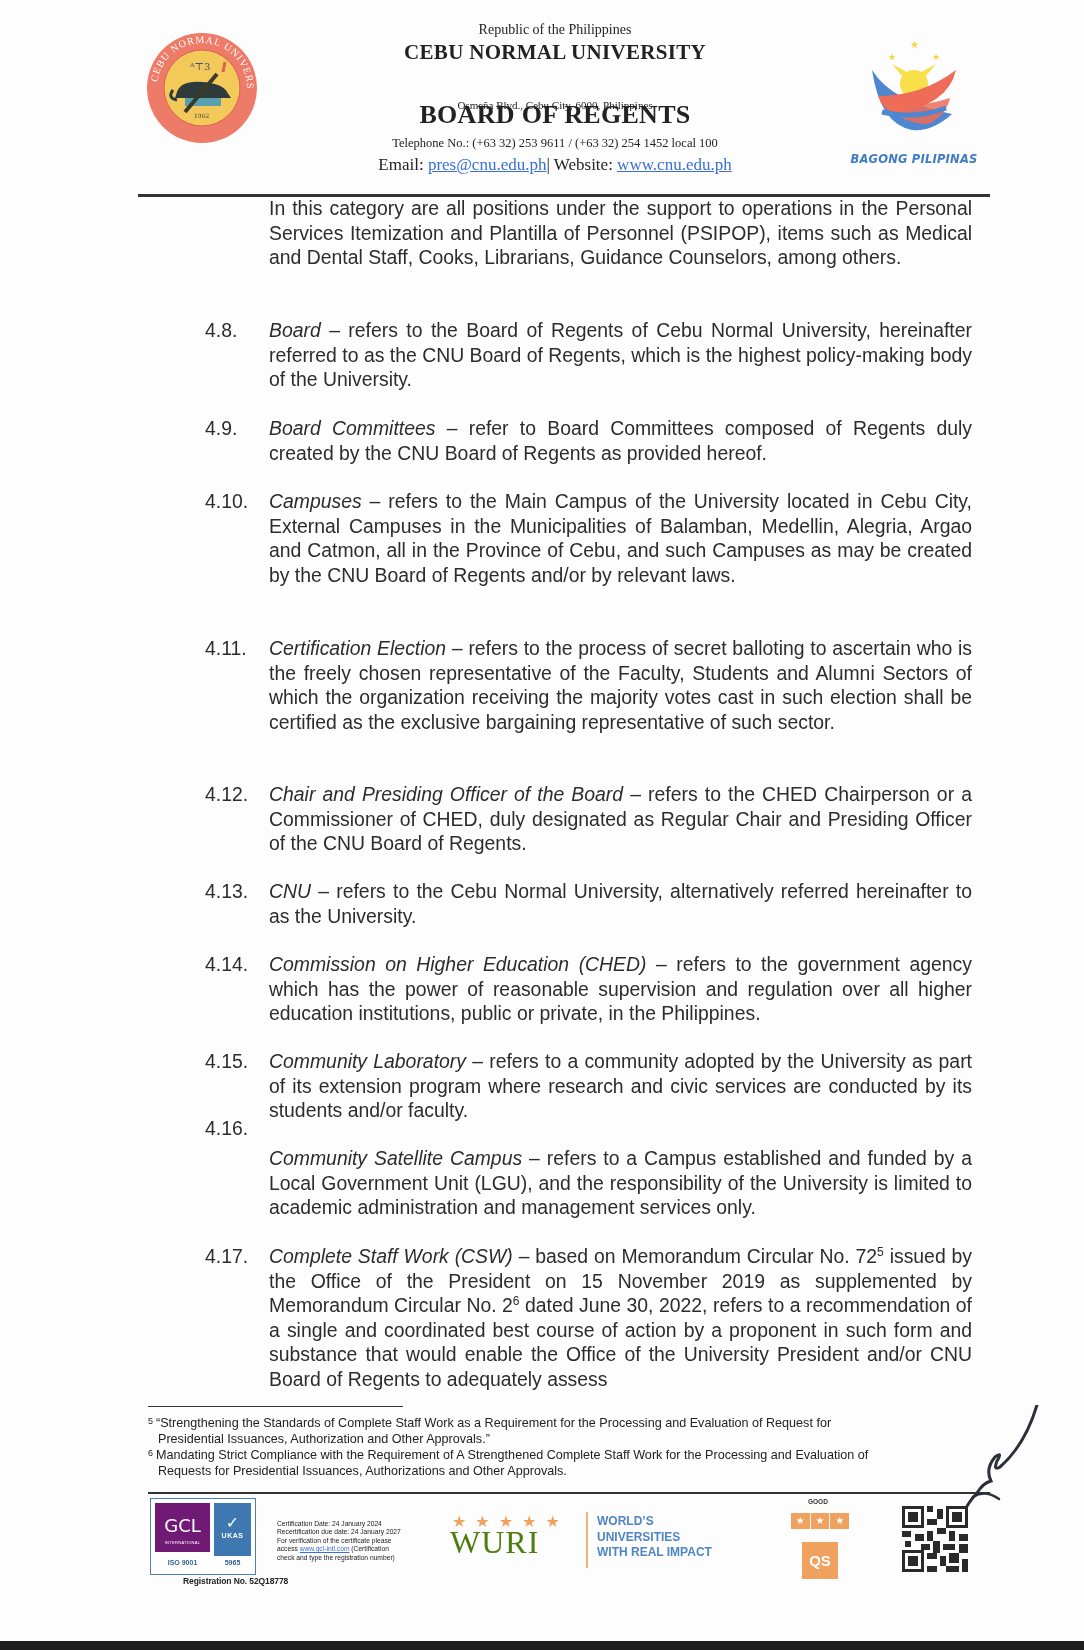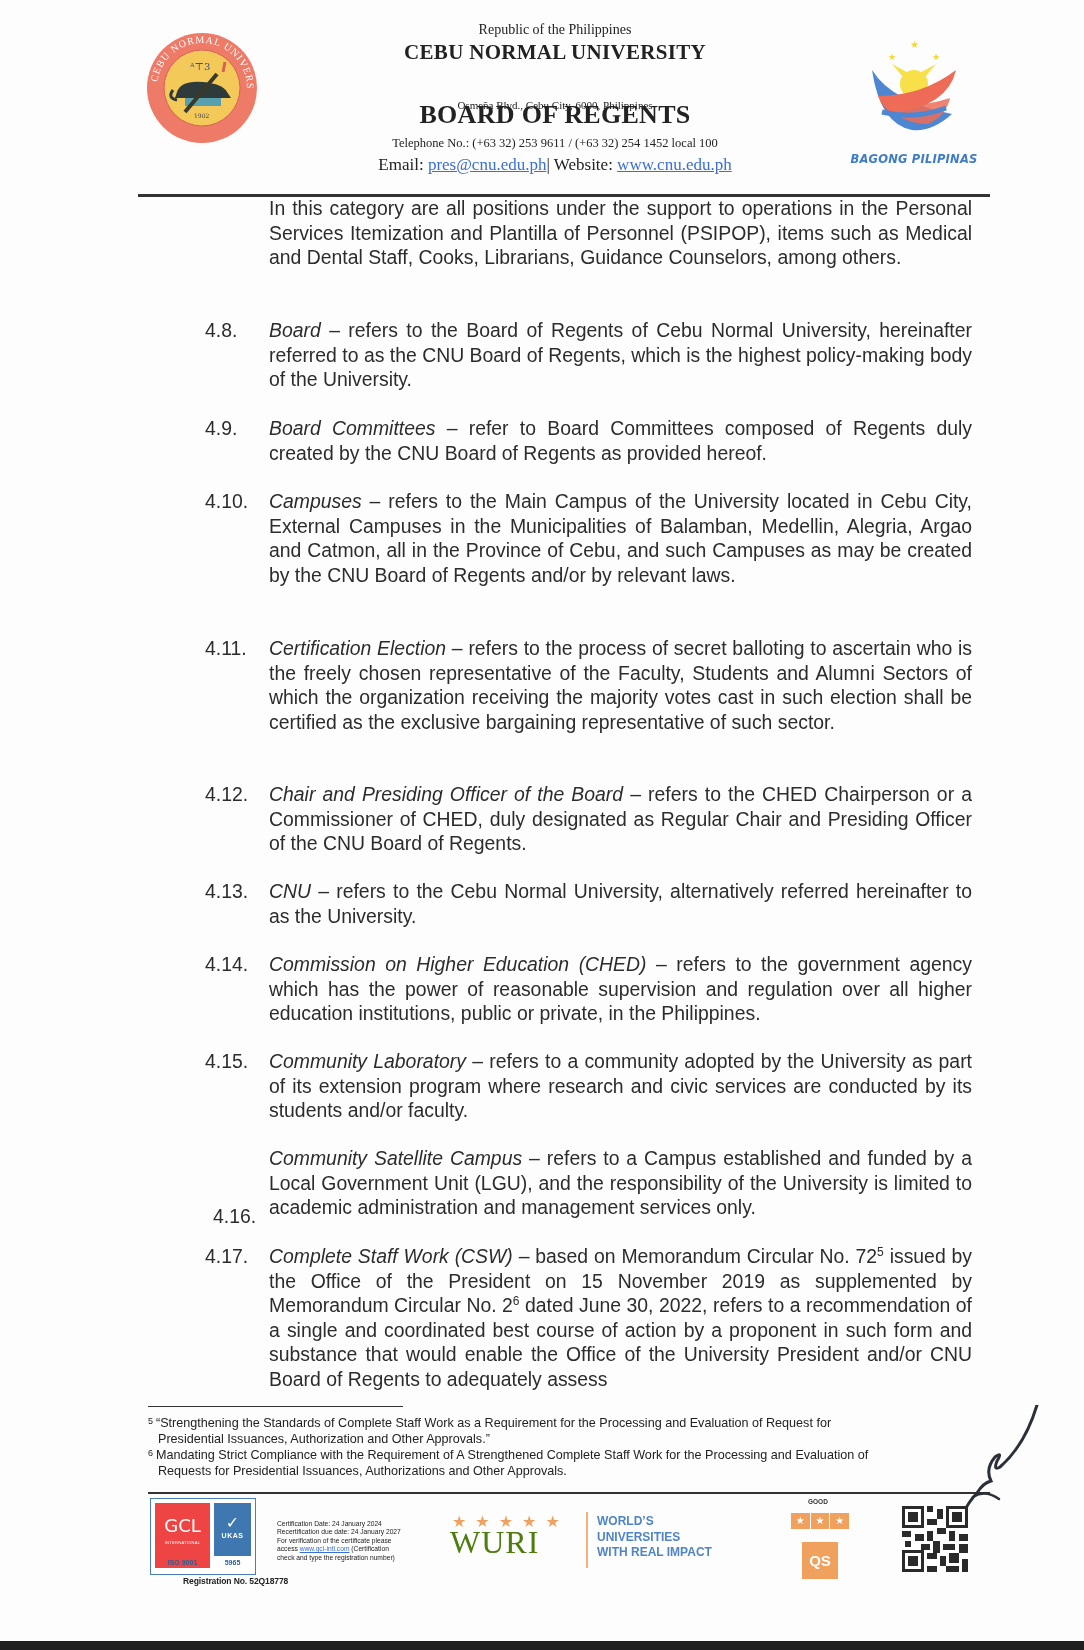--- a/index.html
+++ b/index.html
@@ -30,21 +30,21 @@
 
   
   .fn-rule { position: absolute; left: 148px; top: 1406px; width: 255px; height: 1px; background: #333; }
   .fn { position: absolute; left: 148px; width: 828px; font-size: 12.6px; line-height: 15.5px; text-align: justify; color: #222; }
   .fn .mark { font-size: 9px; vertical-align: 3px; margin-right: 3px; }
   .fn .indent { padding-left: 10px; display: block; }
   .footer-rule { position: absolute; left: 148px; top: 1492px; width: 842px; height: 2px; background: #333; }
 
   
   .gcl { position: absolute; left: 150px; top: 1498px; width: 104px; height: 75px; border: 1.5px solid #4a7fb5; background: #fff; }
-  .gcl .left-box { position: absolute; left: 4px; top: 4px; width: 55px; height: 65px; background: #ef4444; color: #fff; text-align: center; }
+  .gcl .left-box { position: absolute; left: 4px; top: 4px; width: 55px; height: 49px; background: #701a75; color: #fff; text-align: center; }
   .gcl .left-box .big { font-size: 18px; margin-top: 12px; font-family: "DejaVu Sans", sans-serif; }
   .gcl .left-box .small { font-size: 4px; margin-top: 4px; letter-spacing: 0.3px; }
   .gcl .right-box { position: absolute; left: 63px; top: 4px; width: 37px; height: 53px; background: #3f78b0; color: #fff; text-align: center; }
   .gcl .right-box .check { font-size: 16px; margin-top: 10px; }
   .gcl .right-box .ukas { font-size: 7px; font-weight: bold; letter-spacing: 0.5px; }
   .gcl .iso { position: absolute; left: 4px; top: 60px; width: 55px; text-align: center; font-size: 7px; font-weight: bold; color: #2d5f93; }
   .gcl .num { position: absolute; left: 63px; top: 60px; width: 37px; text-align: center; font-size: 7px; font-weight: bold; color: #2d5f93; }
   .gcl-reg { position: absolute; left: 152px; top: 1576px; font-size: 8.5px; font-weight: bold; color: #222; letter-spacing: -0.1px; padding-left: 31px; }
   .cert { position: absolute; left: 277px; top: 1520px; width: 150px; font-size: 6.7px; line-height: 8.4px; color: #222; }
   .cert a { color: #3a6fd6; text-decoration: underline; }
@@ -127,21 +127,21 @@
 
     <div class="item-num" style="top:879px;">4.13.</div>
     <div class="para" style="top:879px;"><span class="term">CNU</span><span> – </span><span>refers to the Cebu Normal University, alternatively referred hereinafter to as the University.</span></div>
 
     <div class="item-num" style="top:952px;">4.14.</div>
     <div class="para" style="top:952px;"><span class="term">Commission on Higher Education (CHED)</span><span> – </span><span>refers to the government agency which has the power of reasonable supervision and regulation over all higher education institutions, public or private, in the Philippines.</span></div>
 
     <div class="item-num" style="top:1049px;">4.15.</div>
     <div class="para" style="top:1049px;"><span class="term">Community Laboratory</span><span> – </span><span>refers to a community adopted by the University as part of its extension program where research and civic services are conducted by its students and/or faculty.</span></div>
 
-    <div class="item-num" style="top:1204px;margin-left:8px;">4.16.</div>
+    <div class="item-num" style="top:1116px;">4.16.</div>
     <div class="para" style="top:1146px;"><span class="term">Community Satellite Campus</span><span> – </span><span>refers to a Campus established and funded by a Local Government Unit (LGU), and the responsibility of the University is limited to academic administration and management services only.</span></div>
 
     <div class="item-num" style="top:1244px;">4.17.</div>
     <div class="para" style="top:1244px;"><span class="term">Complete Staff Work (CSW)</span><span> – </span><span>based on Memorandum Circular No. 72</span><sup>5</sup><span> issued by the Office of the President on 15 November 2019 as supplemented by Memorandum Circular No. 2</span><sup>6</sup><span> dated June 30, 2022, refers to a recommendation of a single and coordinated best course of action by a proponent in such form and substance that would enable the Office of the University President and/or CNU Board of Regents to adequately assess</span></div>
   </div>
 
   <div class="fn-rule"></div>
   <div class="fn" style="top:1414px;"><span class="mark">5</span><span>“Strengthening the Standards of Complete Staff Work as a Requirement for the Processing and Evaluation of Request for</span><span class="indent">Presidential Issuances, Authorization and Other Approvals.”</span></div>
   <div class="fn" style="top:1446px;"><span class="mark">6</span><span>Mandating Strict Compliance with the Requirement of A Strengthened Complete Staff Work for the Processing and Evaluation of</span><span class="indent">Requests for Presidential Issuances, Authorizations and Other Approvals.</span></div>
   <div class="footer-rule"></div>

